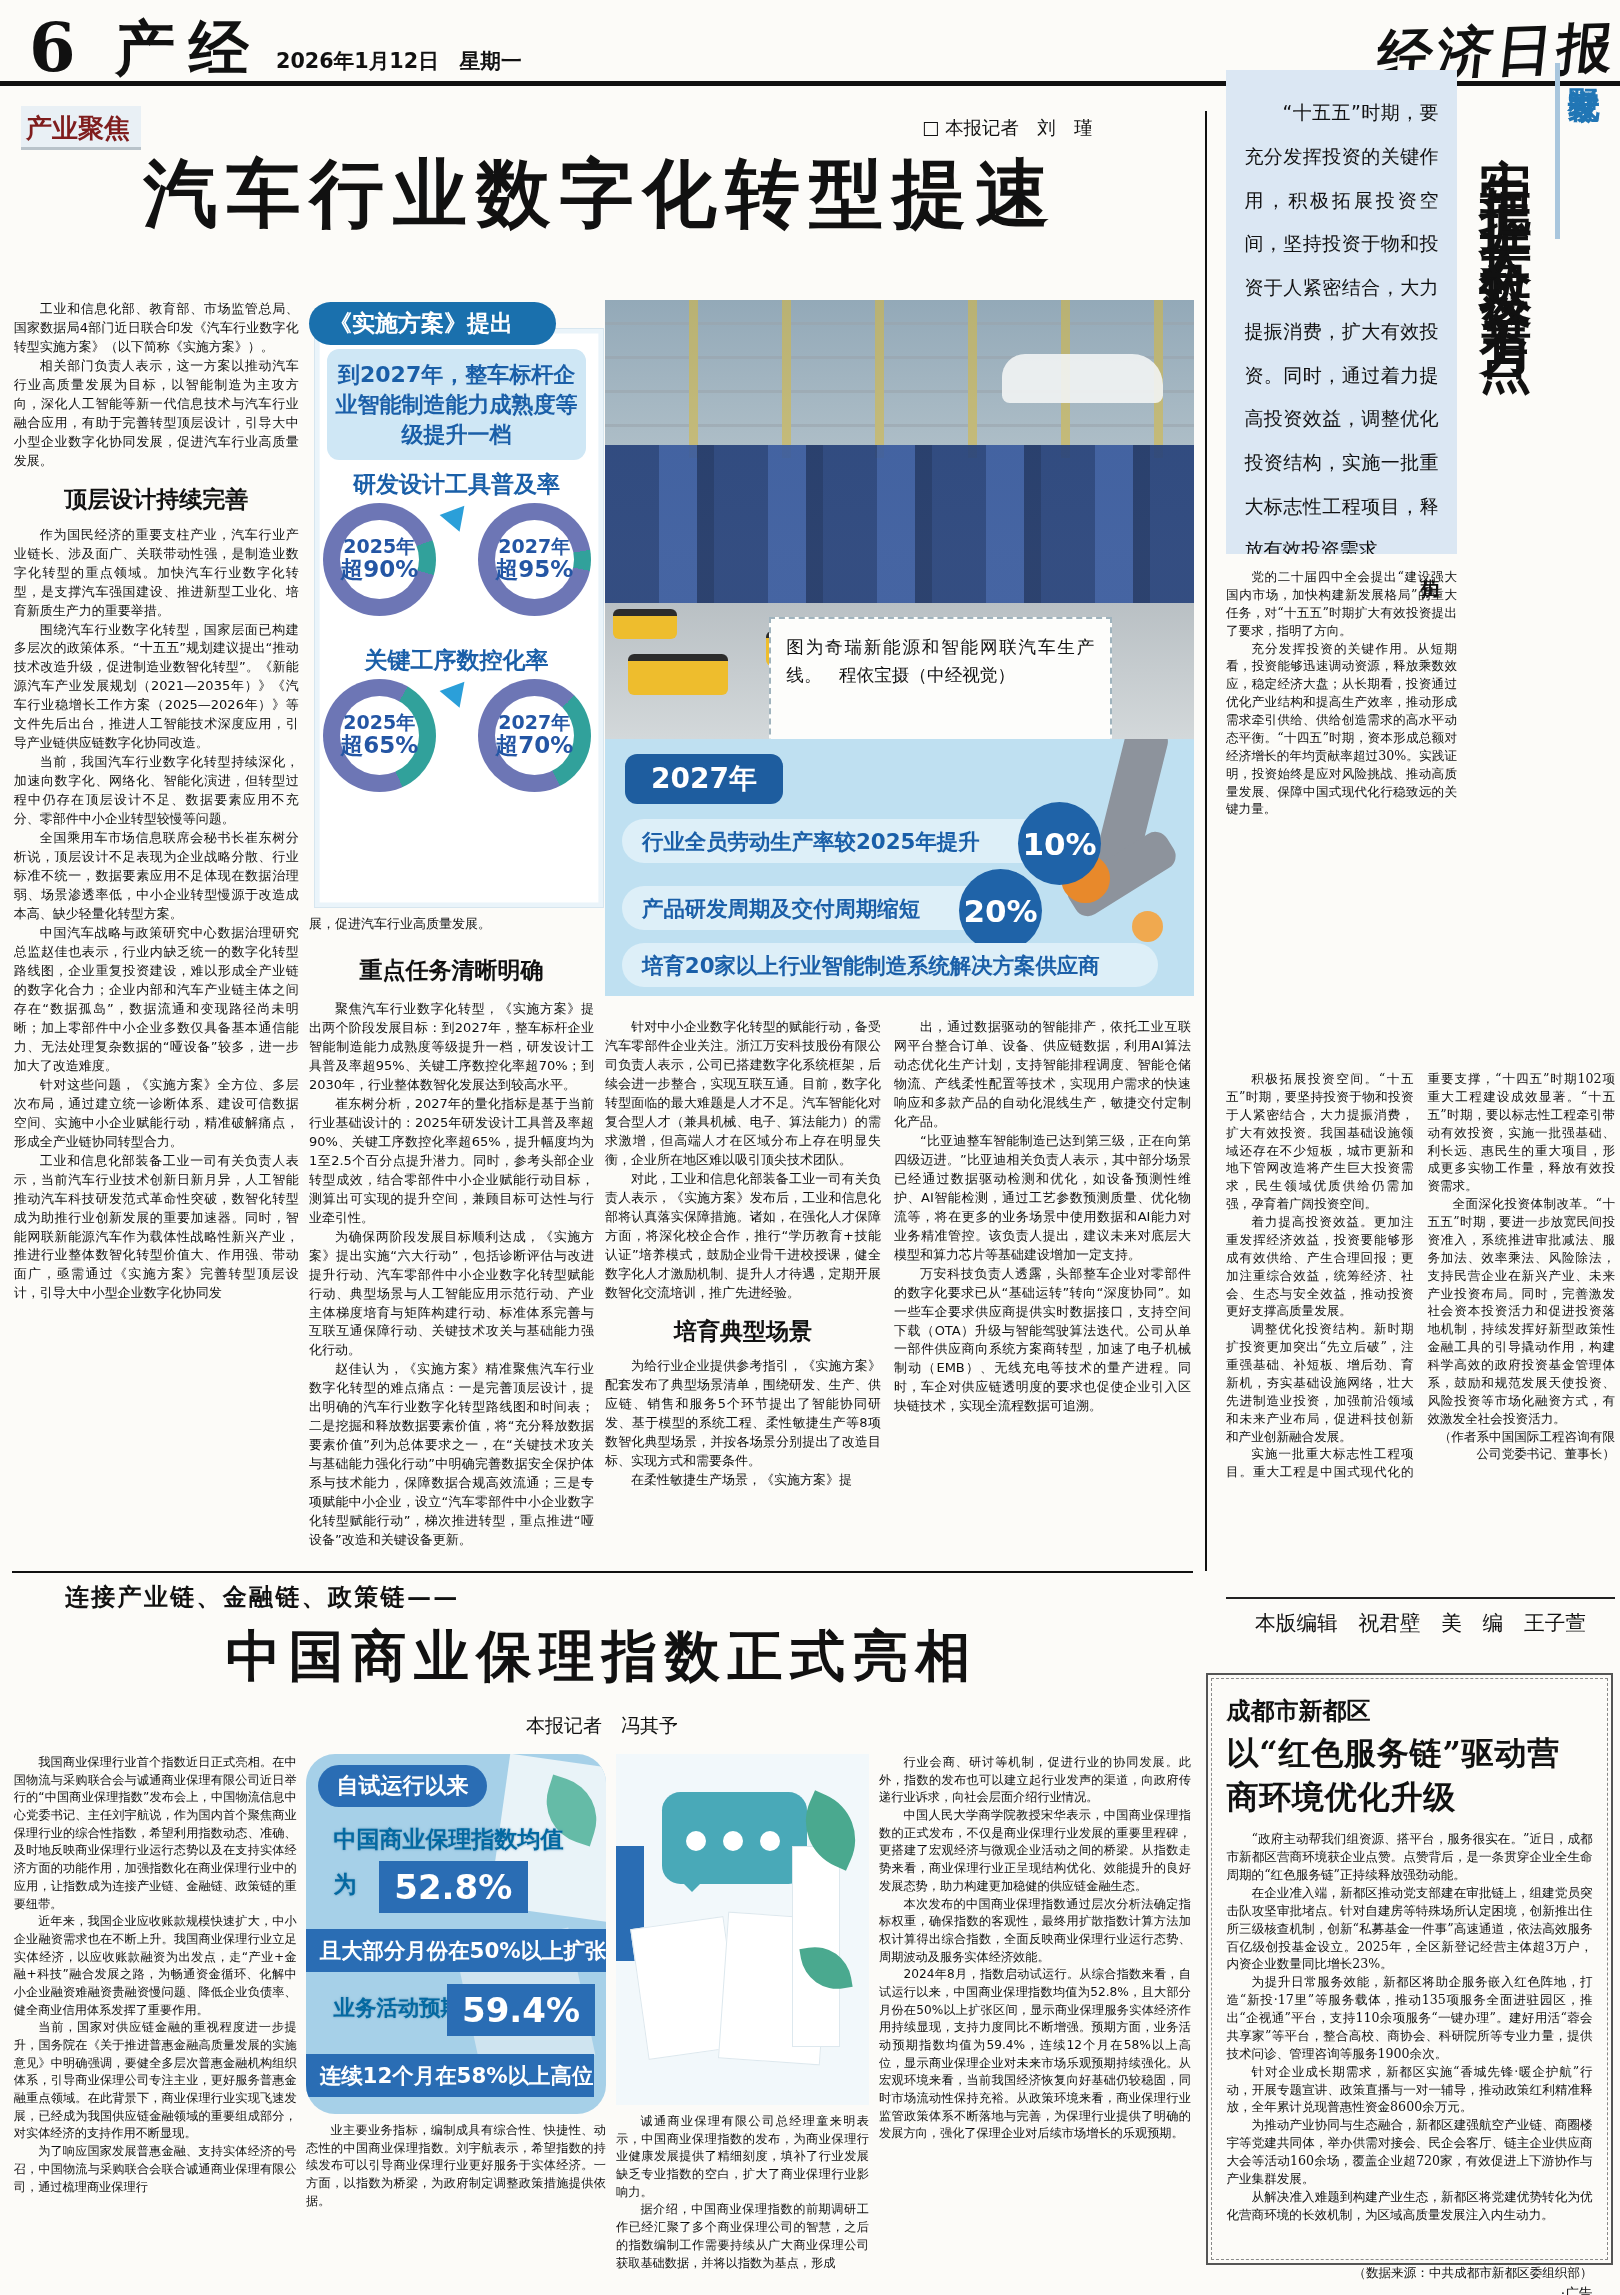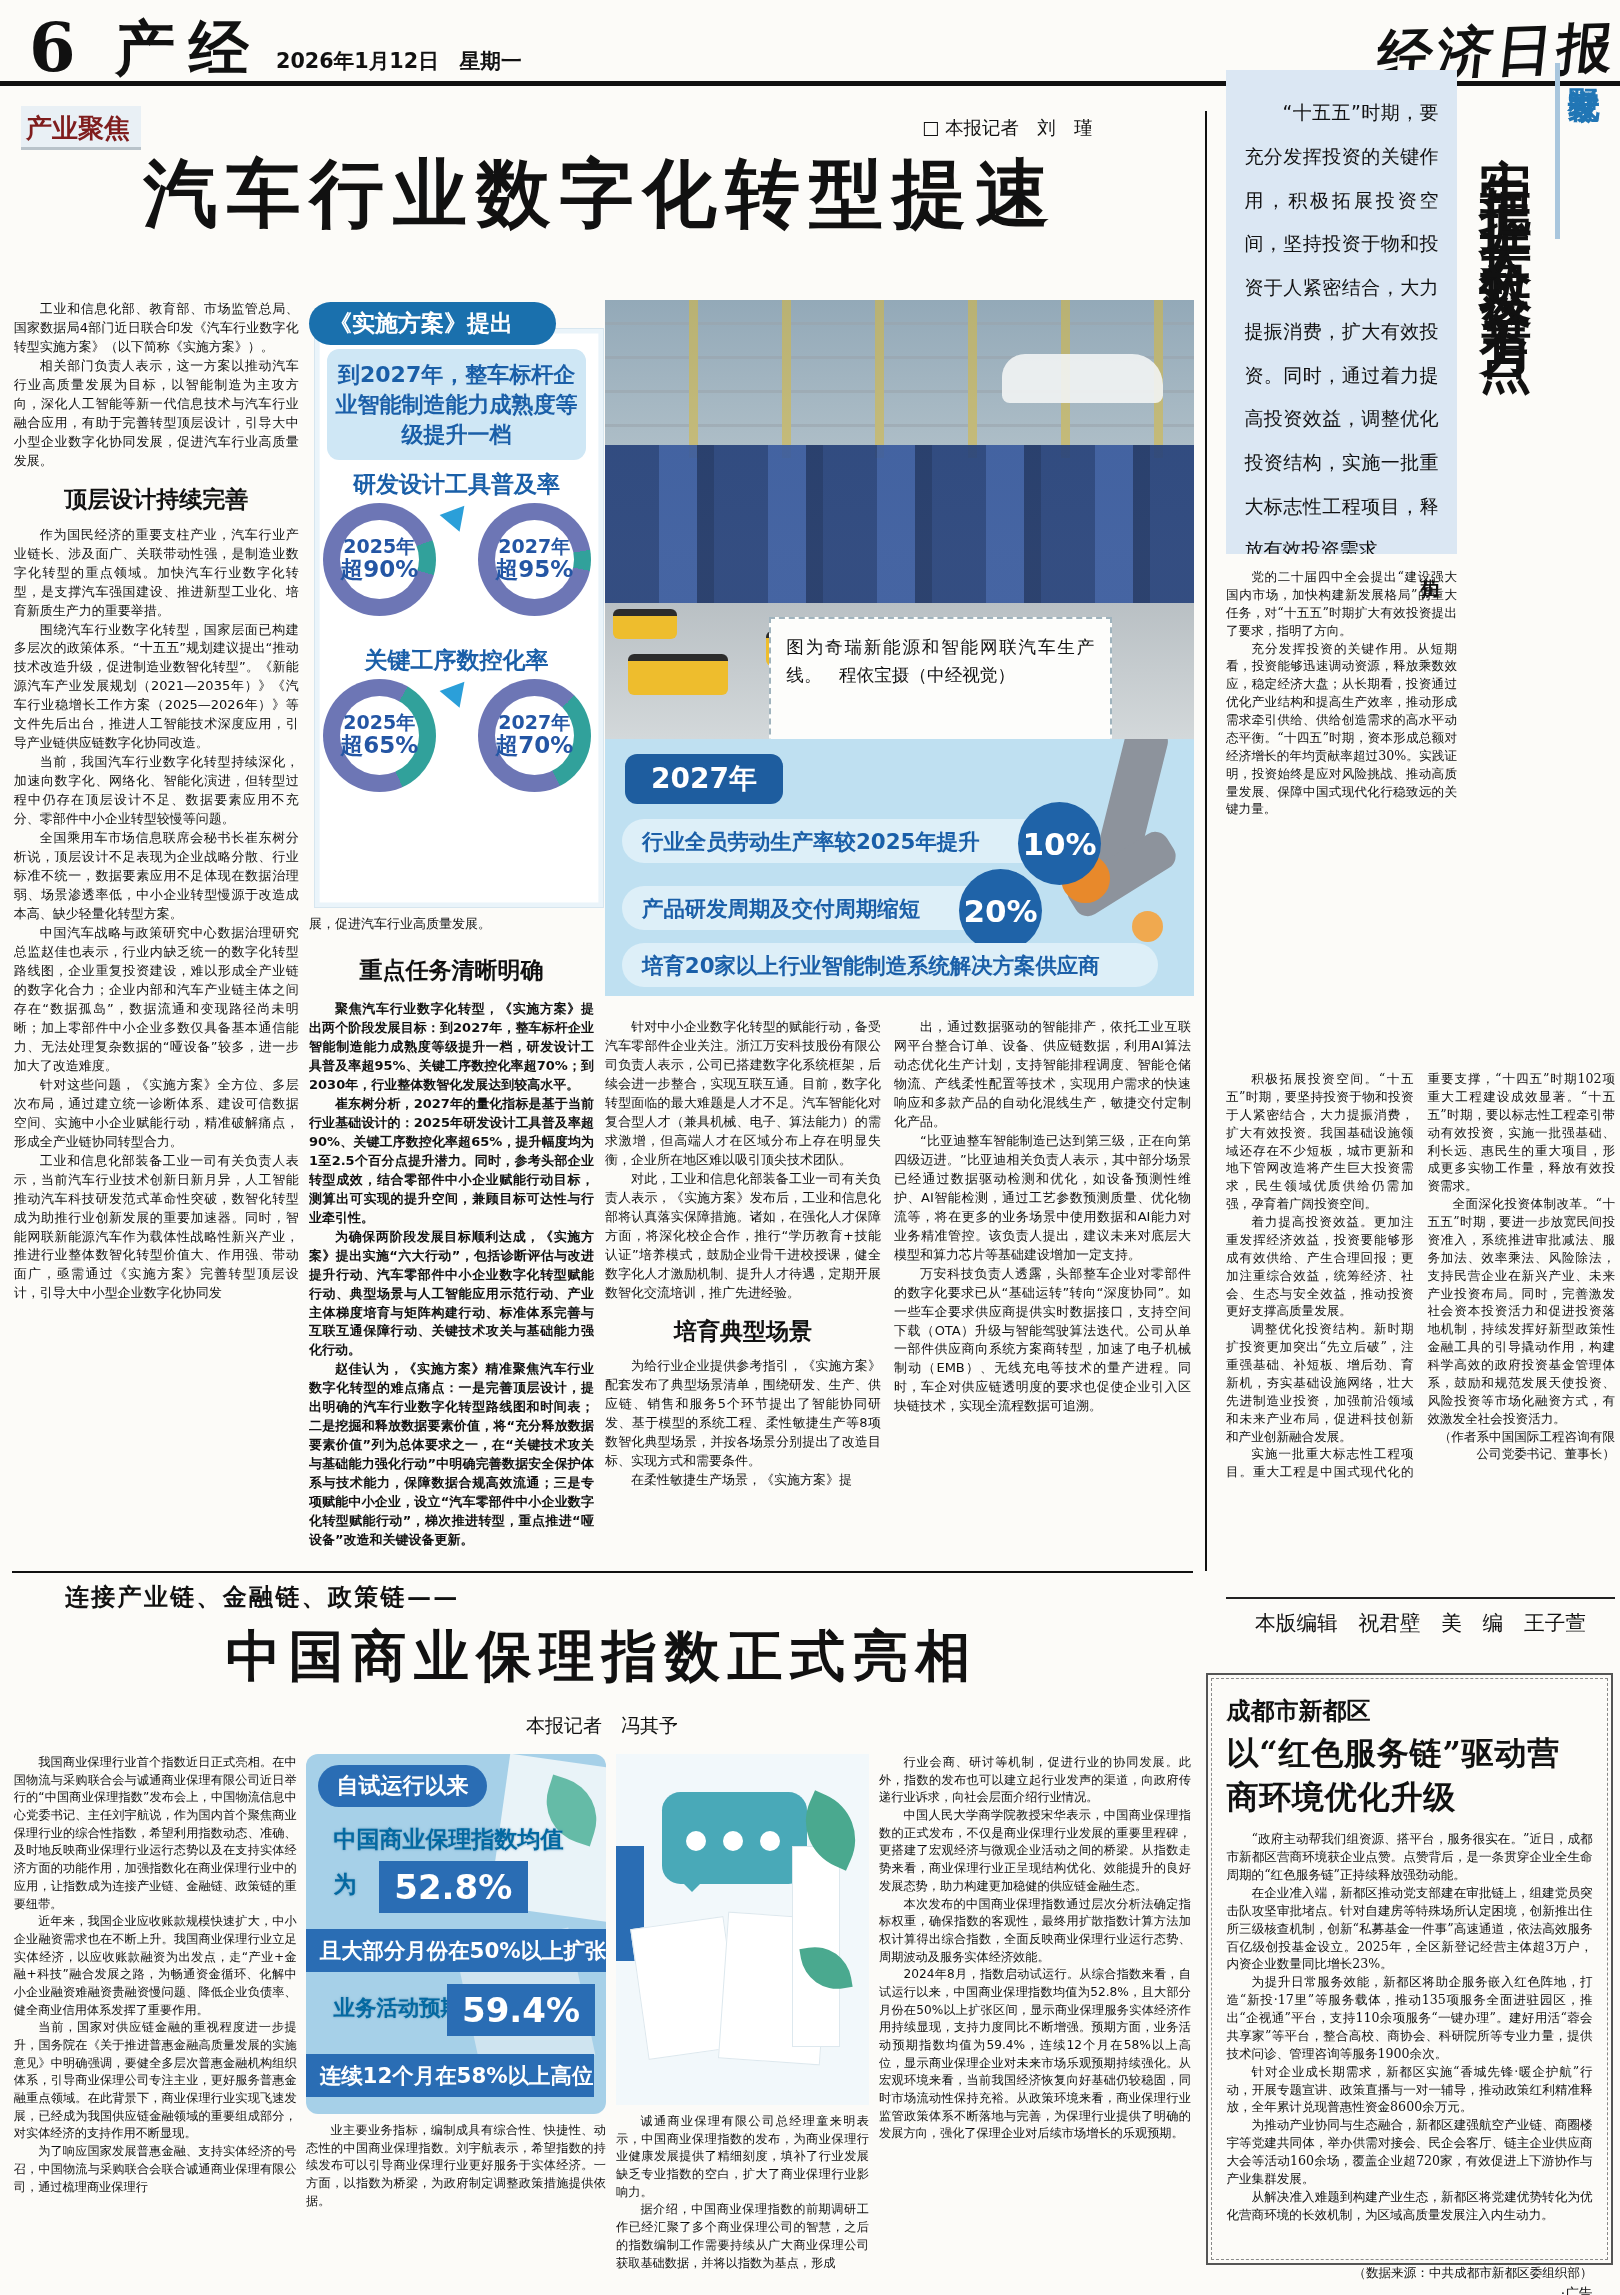--- a/index.html
+++ b/index.html
@@ -86,21 +86,21 @@
   .exfont{font-size:12.6px;line-height:1.42;}
   .ed-rule{left:1226px;top:1597px;width:389px;height:2.3px;background:#222;}
   .ed-line{left:1226px;top:1609px;width:389px;text-align:center;font-size:20.7px;font-family:"DejaVu Serif",serif;}
   
   .botrule{left:11.5px;top:1571px;width:1181px;height:2.3px;background:#111;}
   .kicker{left:65px;top:1581px;font-size:24px;font-weight:bold;font-family:"DejaVu Serif",serif;letter-spacing:2.3px;}
   .f-headline{left:11.5px;top:1620px;width:1181px;text-align:center;font-size:55px;font-weight:bold;
               font-family:"DejaVu Serif",serif;letter-spacing:7.7px;}
   .f-byline{left:11.5px;top:1713px;width:1181px;text-align:center;font-size:19px;font-family:"DejaVu Serif",serif;}
   
-  .fg{left:306px;top:1754px;width:300px;height:360px;background:#a6d0e8;border-radius:12px;overflow:hidden;}
+  .fg{left:306px;top:1754px;width:300px;height:360px;background:#a6d0e8;border-radius:29px;overflow:hidden;}
   .fg .deco1{position:absolute;right:-23px;top:7.7px;width:130px;height:153px;background:#e9f3f8;transform:rotate(8deg);}
   .fg .deco2{position:absolute;right:23px;bottom:46px;width:115px;height:130px;background:#cfe4f0;transform:rotate(-12deg);}
   .fg .leaf{position:absolute;right:6.1px;top:27.6px;width:57px;height:57px;background:#57b59d;
             border-radius:0 75% 0 75%;transform:rotate(18deg);opacity:.9;}
   .fg .tab{position:absolute;left:12.2px;top:10.7px;background:#2a6db4;color:#fff;font-weight:bold;font-size:22px;
            padding:6.1px 18.4px;border-radius:23px;}
   .fg .l1{position:absolute;left:27.6px;top:73px;color:#0369a1;font-weight:bold;font-size:23px;text-shadow:0 0 2.3px #5d93b8;}
   .fg .vbox{position:absolute;background:#2a6db4;color:#fff;font-weight:bold;font-size:34px;padding:6.1px 15.3px;}
   .fg .bar{position:absolute;left:0;background:#2a6db4;color:#fff;font-weight:bold;font-size:21.4px;
            display:flex;align-items:center;padding:0 13.8px;height:43px;white-space:nowrap;}
@@ -190,21 +190,21 @@
             <span class="dv">超70%</span>
           </div>
       </div>
     </div>
   </div>
 
   <div class="abs cols coltext" style="left:309px;top:915px;width:285px;">
     <p style="text-indent:0;">展，促进汽车行业高质量发展。</p>
   </div>
   <div class="abs subhead" style="left:309px;top:943px;width:285px;">重点任务清晰明确</div>
-  <div class="abs cols coltext" style="left:309px;top:1000px;width:285px;height:571px;font-weight:bold;">
+  <div class="abs cols coltext" style="left:309px;top:1000px;width:285px;height:571px;">
       <p>聚焦汽车行业数字化转型，《实施方案》提出两个阶段发展目标：到2027年，整车标杆企业智能制造能力成熟度等级提升一档，研发设计工具普及率超95%、关键工序数控化率超70%；到2030年，行业整体数智化发展达到较高水平。</p>
       <p>崔东树分析，2027年的量化指标是基于当前行业基础设计的：2025年研发设计工具普及率超90%、关键工序数控化率超65%，提升幅度均为1至2.5个百分点提升潜力。同时，参考头部企业转型成效，结合零部件中小企业赋能行动目标，测算出可实现的提升空间，兼顾目标可达性与行业牵引性。</p>
       <p>为确保两阶段发展目标顺利达成，《实施方案》提出实施“六大行动”，包括诊断评估与改进提升行动、汽车零部件中小企业数字化转型赋能行动、典型场景与人工智能应用示范行动、产业主体梯度培育与矩阵构建行动、标准体系完善与互联互通保障行动、关键技术攻关与基础能力强化行动。</p>
       <p>赵佳认为，《实施方案》精准聚焦汽车行业数字化转型的难点痛点：一是完善顶层设计，提出明确的汽车行业数字化转型路线图和时间表；二是挖掘和释放数据要素价值，将“充分释放数据要素价值”列为总体要求之一，在“关键技术攻关与基础能力强化行动”中明确完善数据安全保护体系与技术能力，保障数据合规高效流通；三是专项赋能中小企业，设立“汽车零部件中小企业数字化转型赋能行动”，梯次推进转型，重点推进“哑设备”改造和关键设备更新。</p>
     </div>
 
   <div class="abs photo">
     <div class="beams"></div>
     <div class="racks"></div>
     <div class="floor"></div>

